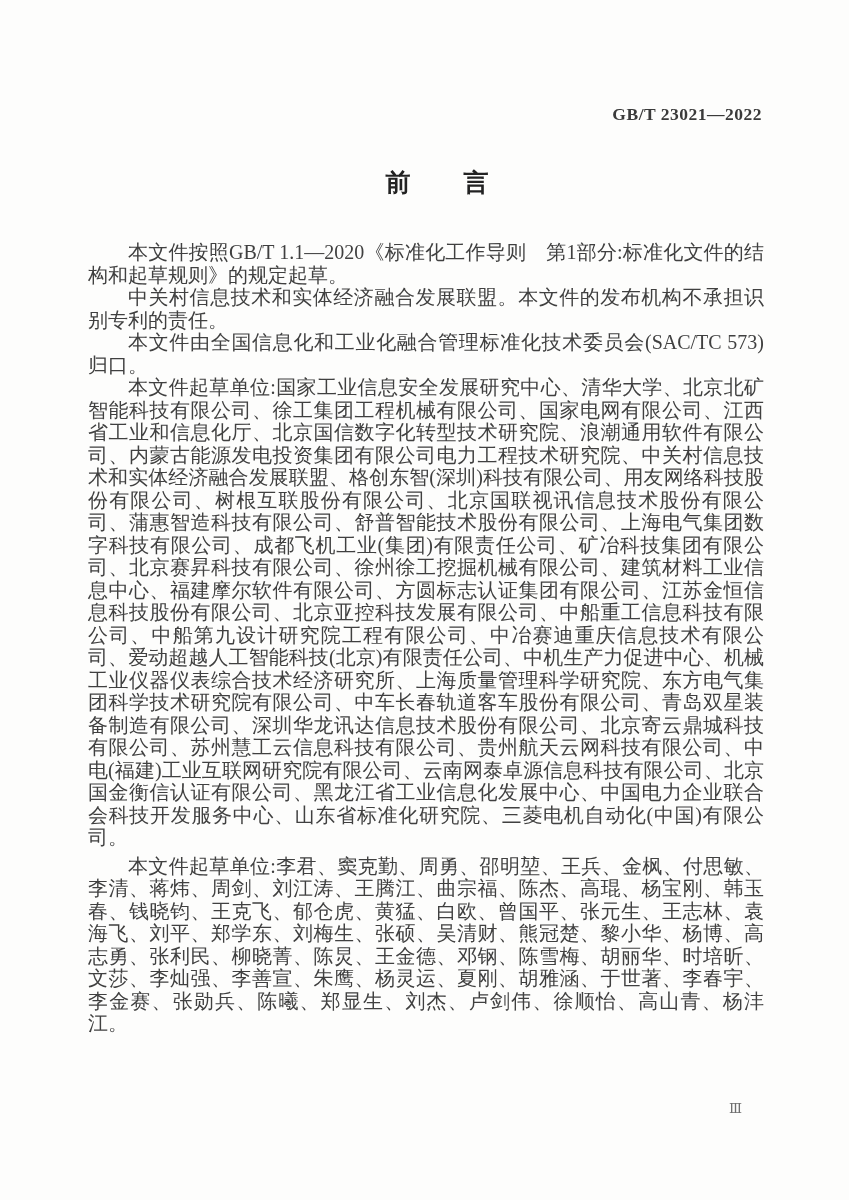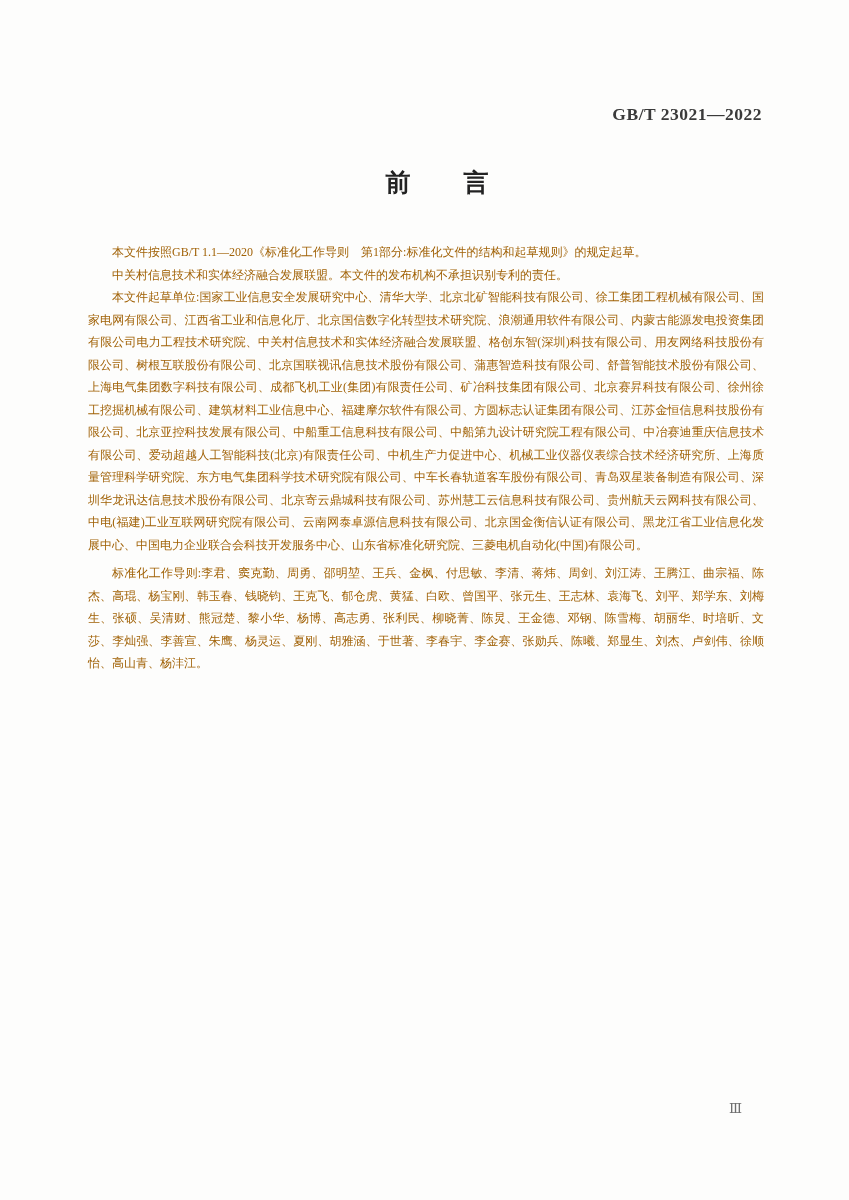--- a/index.html
+++ b/index.html
@@ -36,25 +36,25 @@
     font-size: 25px;
     font-weight: 700;
     color: #222;
     letter-spacing: 1px;
   }
   .body-text {
     position: absolute;
     top: 241px;
     left: 88px;
     width: 676px;
-    font-size: 12px;
+    font-size: 20px;
     line-height: 22.5px;
     text-align: justify;
     text-justify: inter-ideograph;
-    color: #a16207;
+    color: #404040;
   }
   .body-text p {
     margin: 0;
     text-indent: 2em;
   }
   .body-text p.pre-gap {
     margin-top: 6px;
   }
   .page-number {
     position: absolute;
@@ -70,19 +70,20 @@
 
 <div class="page">
 
   <div class="doc-number">GB/T 23021—2022</div>
 
   <h1 class="fw-title">前　　言</h1>
 
   <div class="body-text">
     <p>本文件按照GB/T 1.1—2020《标准化工作导则　第1部分:标准化文件的结构和起草规则》的规定起草。</p>
     <p>中关村信息技术和实体经济融合发展联盟。本文件的发布机构不承担识别专利的责任。</p>
+    <p>本文件由全国信息化和工业化融合管理标准化技术委员会(SAC/TC 573)归口。</p>
     <p>本文件起草单位:国家工业信息安全发展研究中心、清华大学、北京北矿智能科技有限公司、徐工集团工程机械有限公司、国家电网有限公司、江西省工业和信息化厅、北京国信数字化转型技术研究院、浪潮通用软件有限公司、内蒙古能源发电投资集团有限公司电力工程技术研究院、中关村信息技术和实体经济融合发展联盟、格创东智(深圳)科技有限公司、用友网络科技股份有限公司、树根互联股份有限公司、北京国联视讯信息技术股份有限公司、蒲惠智造科技有限公司、舒普智能技术股份有限公司、上海电气集团数字科技有限公司、成都飞机工业(集团)有限责任公司、矿冶科技集团有限公司、北京赛昇科技有限公司、徐州徐工挖掘机械有限公司、建筑材料工业信息中心、福建摩尔软件有限公司、方圆标志认证集团有限公司、江苏金恒信息科技股份有限公司、北京亚控科技发展有限公司、中船重工信息科技有限公司、中船第九设计研究院工程有限公司、中冶赛迪重庆信息技术有限公司、爱动超越人工智能科技(北京)有限责任公司、中机生产力促进中心、机械工业仪器仪表综合技术经济研究所、上海质量管理科学研究院、东方电气集团科学技术研究院有限公司、中车长春轨道客车股份有限公司、青岛双星装备制造有限公司、深圳华龙讯达信息技术股份有限公司、北京寄云鼎城科技有限公司、苏州慧工云信息科技有限公司、贵州航天云网科技有限公司、中电(福建)工业互联网研究院有限公司、云南网泰卓源信息科技有限公司、北京国金衡信认证有限公司、黑龙江省工业信息化发展中心、中国电力企业联合会科技开发服务中心、山东省标准化研究院、三菱电机自动化(中国)有限公司。</p>
-    <p class="pre-gap">标准化工作导则:李君、窦克勤、周勇、邵明堃、王兵、金枫、付思敏、李清、蒋炜、周剑、刘江涛、王腾江、曲宗福、陈杰、高琨、杨宝刚、韩玉春、钱晓钧、王克飞、郁仓虎、黄猛、白欧、曾国平、张元生、王志林、袁海飞、刘平、郑学东、刘梅生、张硕、吴清财、熊冠楚、黎小华、杨博、高志勇、张利民、柳晓菁、陈炅、王金德、邓钢、陈雪梅、胡丽华、时培昕、文莎、李灿强、李善宣、朱鹰、杨灵运、夏刚、胡雅涵、于世著、李春宇、李金赛、张勋兵、陈曦、郑显生、刘杰、卢剑伟、徐顺怡、高山青、杨沣江。</p>
+    <p class="pre-gap">本文件起草单位:李君、窦克勤、周勇、邵明堃、王兵、金枫、付思敏、李清、蒋炜、周剑、刘江涛、王腾江、曲宗福、陈杰、高琨、杨宝刚、韩玉春、钱晓钧、王克飞、郁仓虎、黄猛、白欧、曾国平、张元生、王志林、袁海飞、刘平、郑学东、刘梅生、张硕、吴清财、熊冠楚、黎小华、杨博、高志勇、张利民、柳晓菁、陈炅、王金德、邓钢、陈雪梅、胡丽华、时培昕、文莎、李灿强、李善宣、朱鹰、杨灵运、夏刚、胡雅涵、于世著、李春宇、李金赛、张勋兵、陈曦、郑显生、刘杰、卢剑伟、徐顺怡、高山青、杨沣江。</p>
   </div>
 
   <div class="page-number">Ⅲ</div>
 
 </div>
 
 </body></html>

